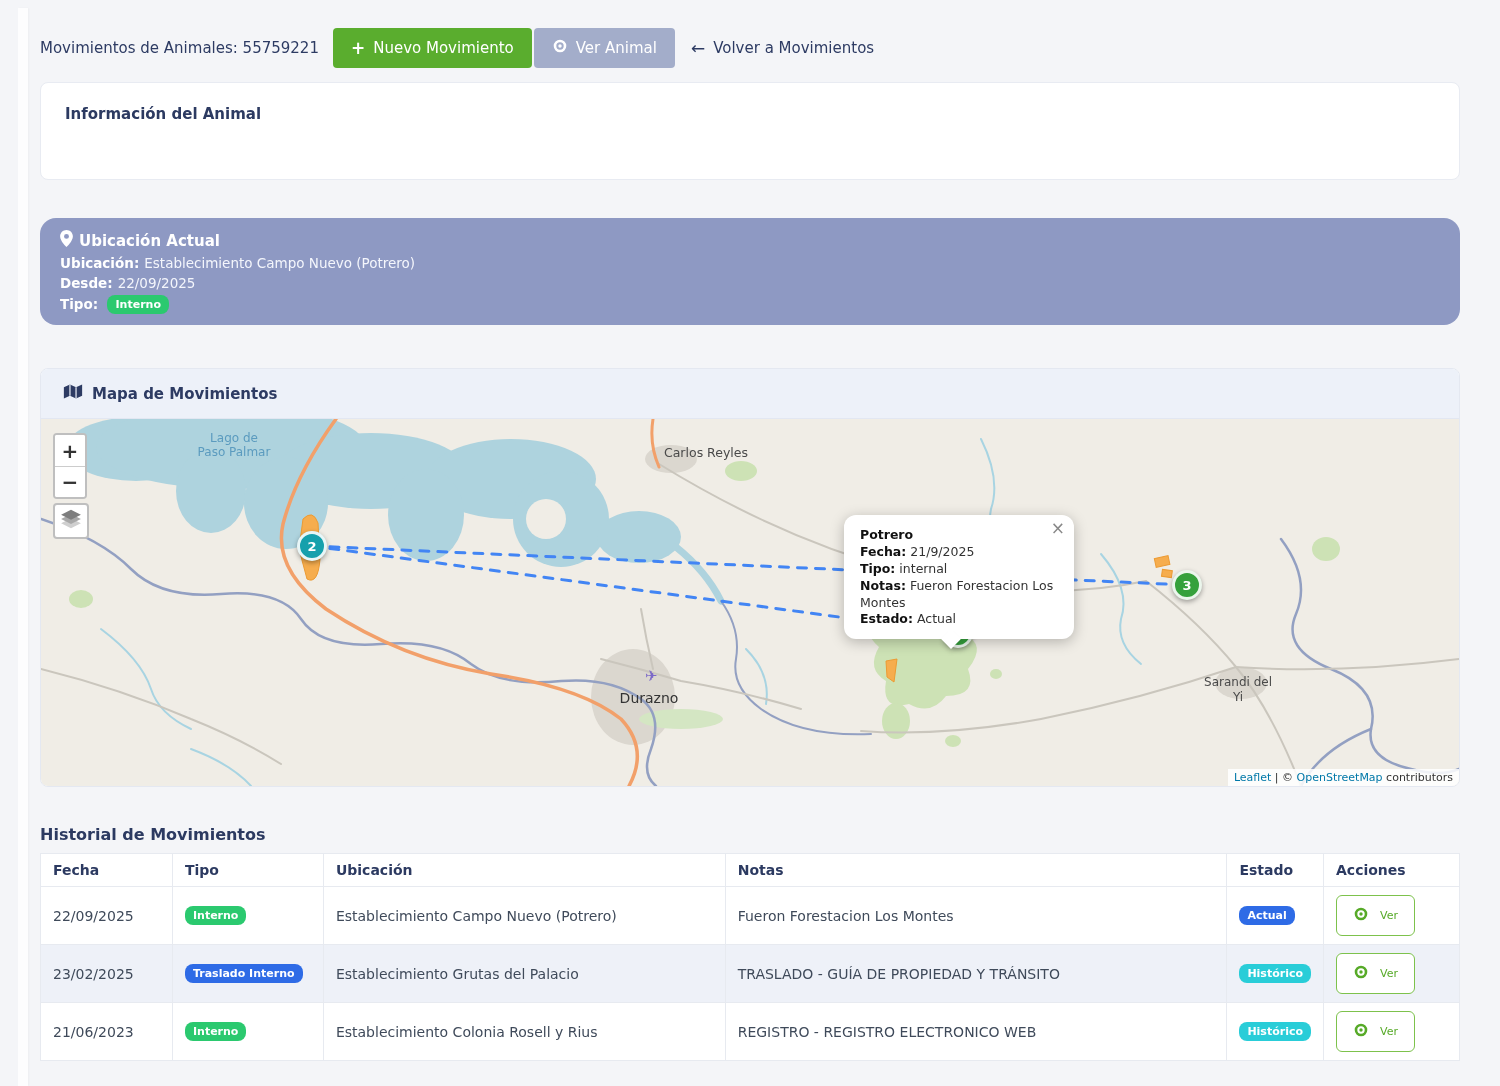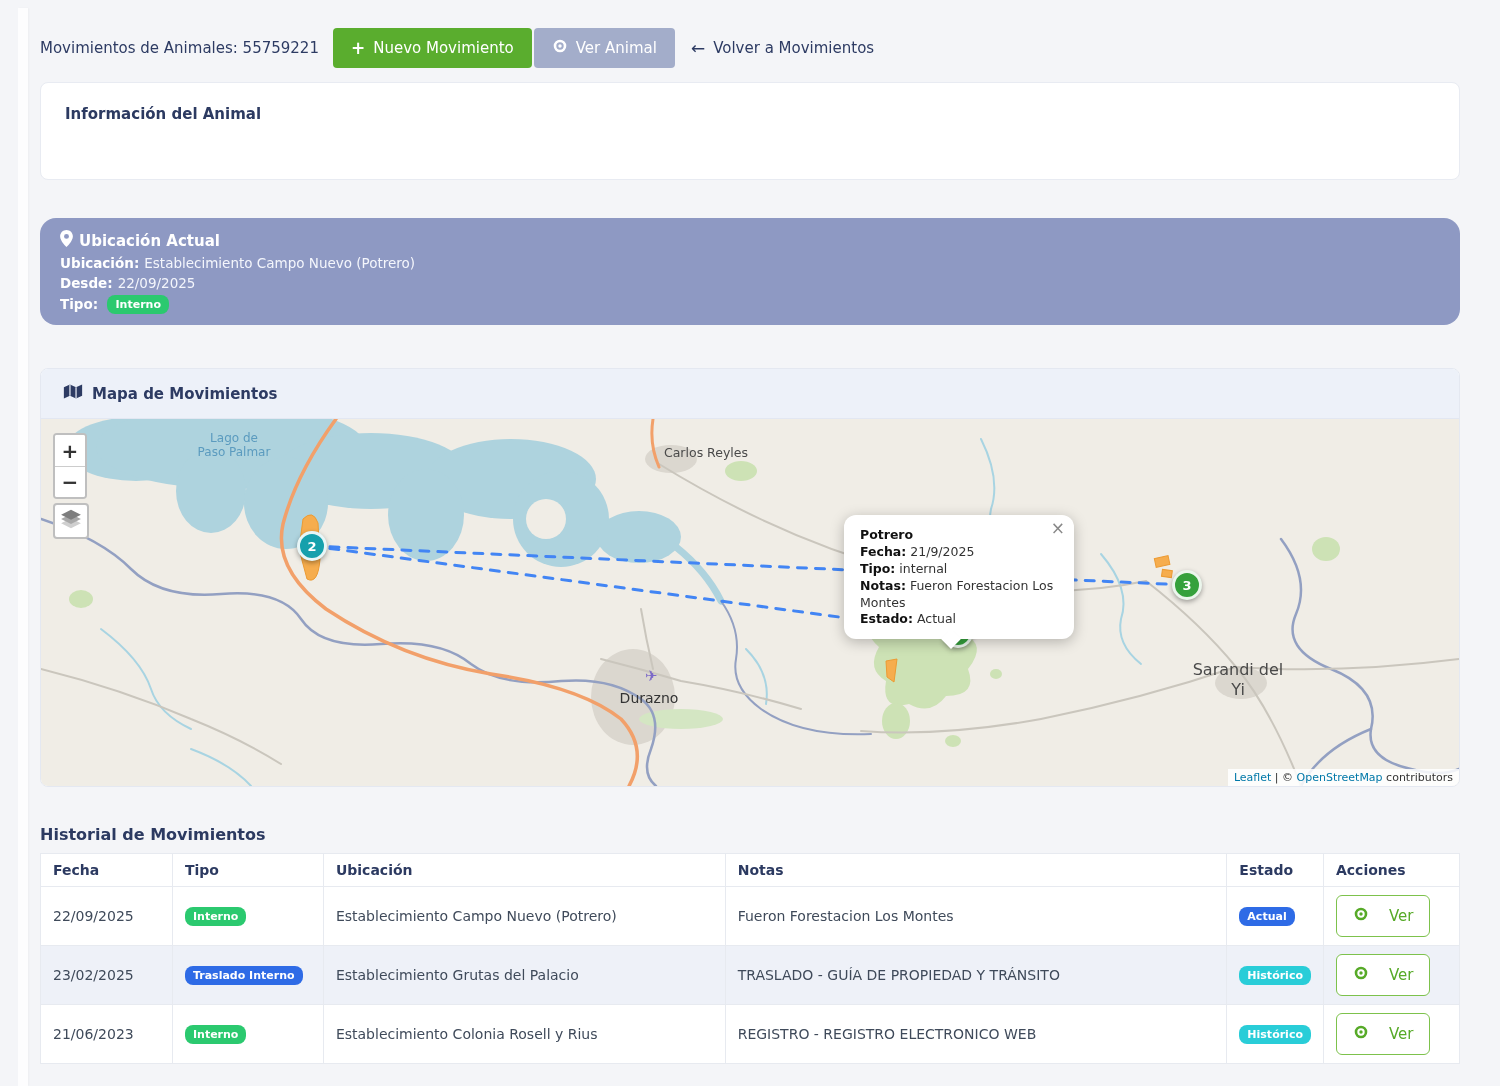--- a/index.html
+++ b/index.html
@@ -52,21 +52,21 @@
   .map-header { height:50px; background:#edf1f9; border-bottom:1px solid #e2e7f2;
     display:flex; align-items:center; gap:9px; padding:0 22px;
     font-size:15px; font-weight:600; color:#2d3b63; }
   .map-area { position:relative; width:1418px; height:367px; background:#f0ede6; overflow:hidden; }
   .map-area svg.map-bg { position:absolute; left:0; top:0; }
 
   .map-label { position:absolute; text-align:center; color:#4a4a4a; pointer-events:none; }
   .lbl-lake { left:138px; top:12px; width:110px; font-size:12px; color:#5b9bbf; line-height:1.2; }
   .lbl-carlos { left:600px; top:26px; width:130px; font-size:12.5px; }
   .lbl-durazno { left:548px; top:271px; width:120px; font-size:14px; color:#333; }
-  .lbl-sarandi { left:1147px; top:241px; width:100px; font-size:16px; line-height:1.25; }
+  .lbl-sarandi { left:1147px; top:256px; width:100px; font-size:12px; line-height:1.25; }
   .plane { position:absolute; left:604px; top:248px; font-size:15px; color:#7b68c8; }
 
   .marker { position:absolute; width:30px; height:30px; border-radius:50%;
     border:3px solid rgba(255,255,255,0.9); color:#fff; font-size:13px; font-weight:700;
     display:flex; align-items:center; justify-content:center;
     box-shadow:0 2px 5px rgba(0,0,0,0.35); cursor:pointer; }
   .marker-green { background:#35a13c; }
   .marker-teal  { background:#16a0ac; }
 
   .leaflet-popup { position:absolute; left:803px; top:96px; width:230px;
@@ -96,23 +96,23 @@
   
   .history-title { margin-top:38px; font-size:16px; font-weight:600; color:#2c3a61; }
   table.history { margin-top:9px; width:1420px; border-collapse:collapse; background:#fff; }
   table.history th, table.history td { border:1px solid #e7eaf0; font-size:14px;
     text-align:left; padding:8px 12px; color:#3f4a5a; }
   table.history th { color:#2c3a61; font-weight:700; height:30px; background:#fff; }
   table.history td { height:58px; }
   table.history tbody tr:nth-child(2) { background:#eef1f8; }
   .col-fecha { width:132px; } .col-tipo { width:151px; } .col-ubi { width:402px; }
   .col-notas { width:502px; } .col-estado { width:96px; } .col-acc { width:136px; }
-  .ver-btn { display:inline-flex; align-items:center; gap:20px; padding:10px 16px;
+  .ver-btn { display:inline-flex; align-items:center; gap:11px; padding:10px 16px;
     background:#fff; border:1px solid #7dc24c; border-radius:6px; color:#57aa28;
-    font-size:15px; cursor:pointer; font-family:inherit; }
+    font-size:11px; cursor:pointer; font-family:inherit; }
 </style>
 </head>
 <body>
 
 <div class="page">
   <div class="left-sliver"></div>
   <div class="content">
 
     <div class="topbar">
       <span class="page-title">Movimientos de Animales: 55759221</span>

